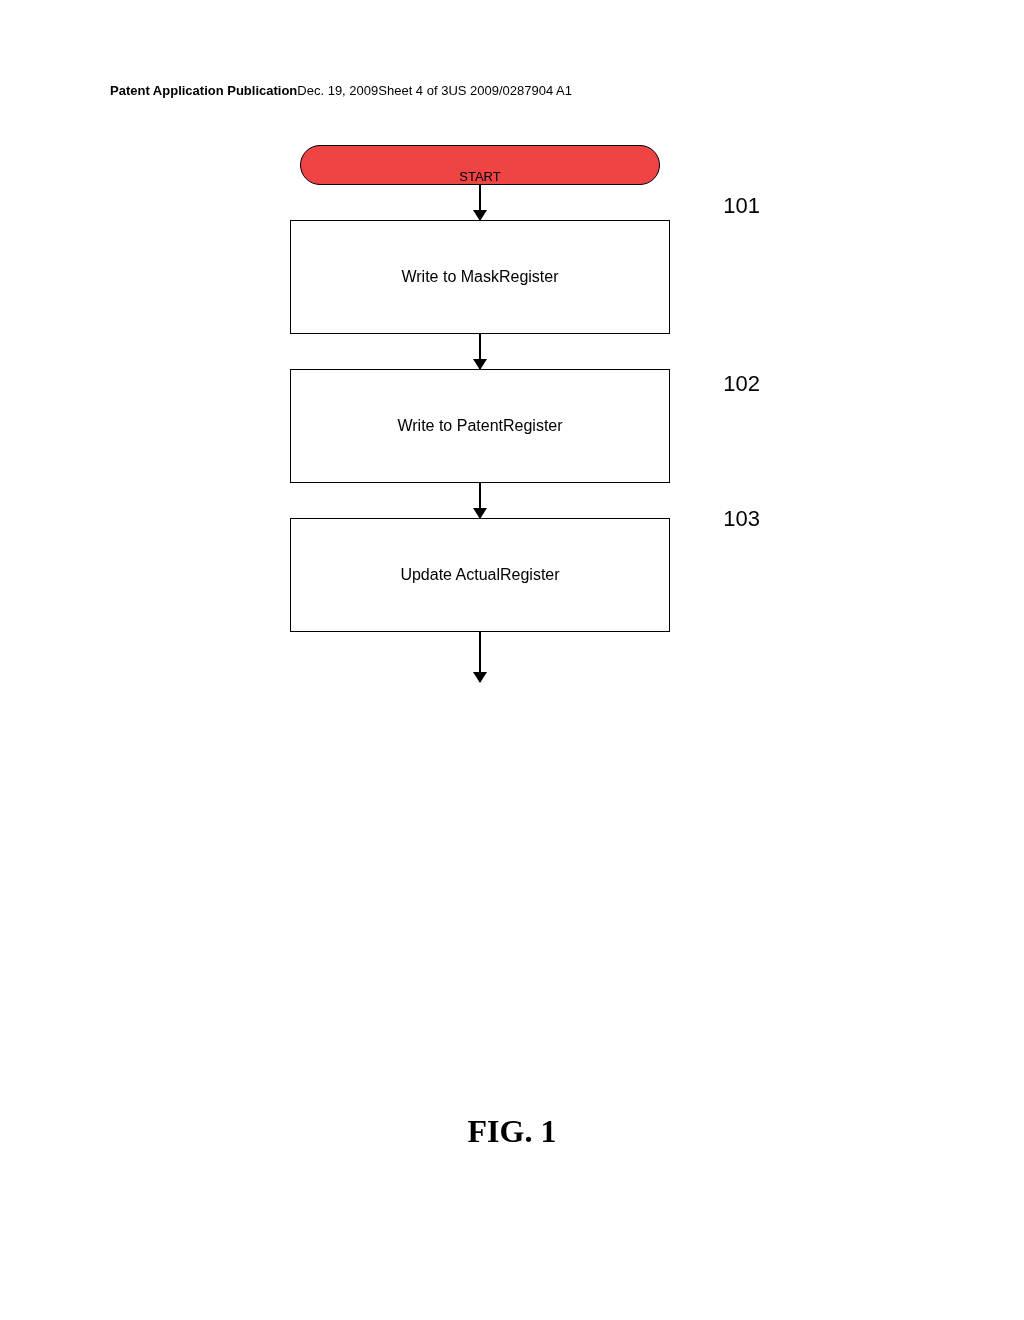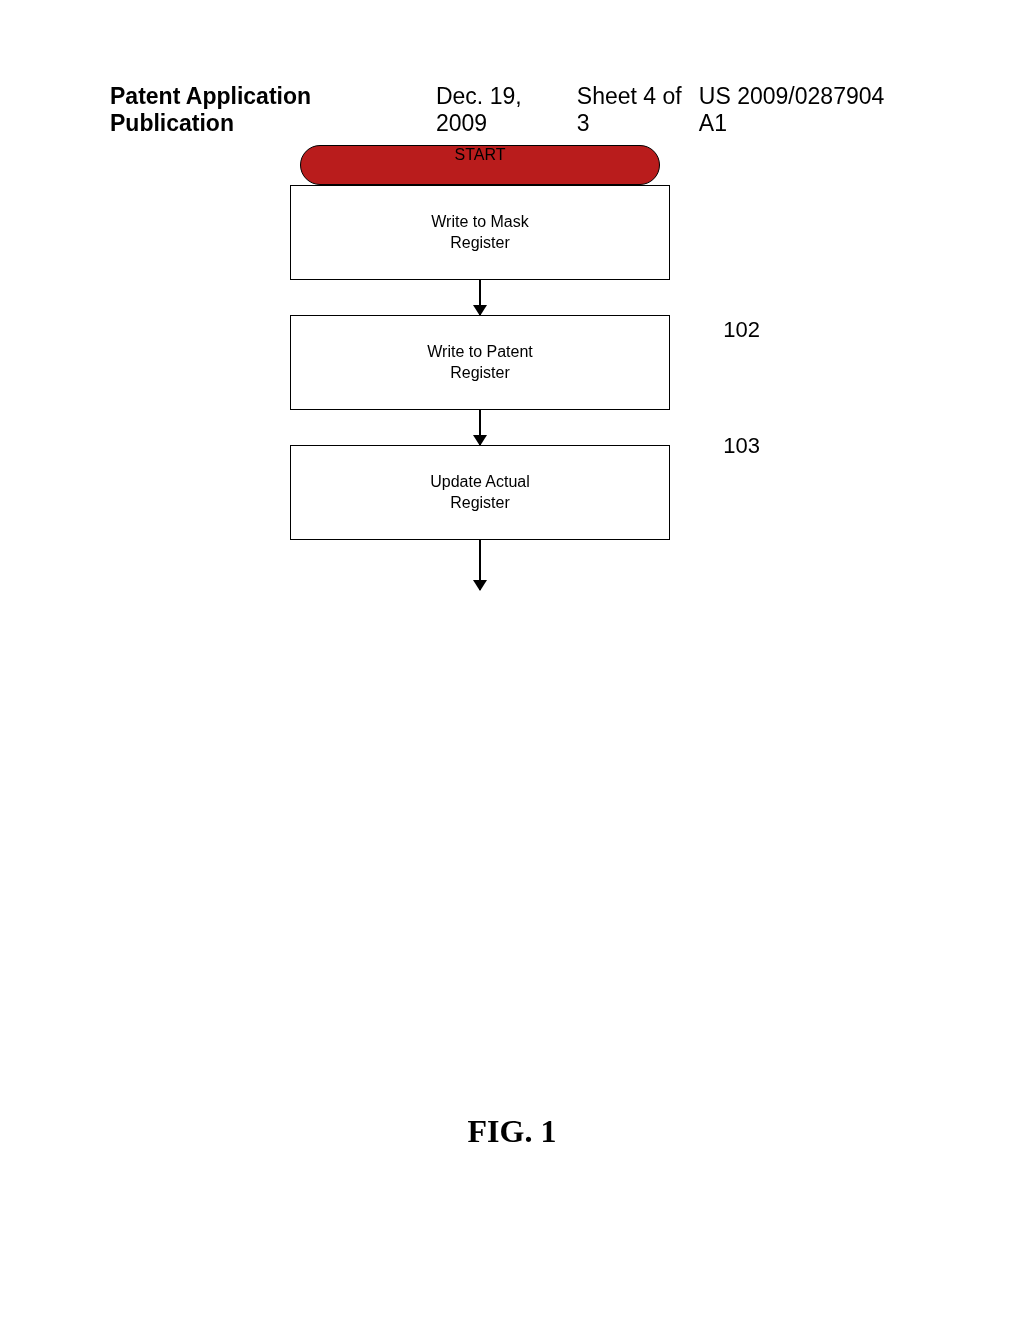--- a/index.html
+++ b/index.html
@@ -13,23 +13,22 @@
       background: white;
       font-family: Arial, sans-serif;
       position: relative;
     }
     .header {
       position: absolute;
       top: 83px;
       left: 0;
       width: 100%;
       display: flex;
-      justify-content: space-between;
       padding: 0 110px 0 110px;
-      font-size: 23px;
+      font-size: 13px;
     }
     .header .pub-text {
       font-weight: bold;
     }
     .header .date {
     }
     .header .sheet {
     }
     .header .pub-num {
       font-weight: normal;
@@ -39,32 +38,32 @@
       top: 145px;
       left: 290px;
       width: 380px;
     }
     .terminator {
       width: 360px;
       height: 40px;
       border: 1.5px solid black;
       border-radius: 20px;
       display: flex;
-      align-items: flex-start;
+      align-items: flex-end;
       justify-content: center;
-      font-size: 16px;
+      font-size: 13px;
       margin: 0 auto;
-      background: #b91c1c;
+      background: #ef4444;
     }
     .process {
       width: 380px;
-      height: 95px;
+      height: 114px;
       border: 1.5px solid black;
       display: flex;
-      flex-direction: column;
+      flex-direction: row;
       align-items: center;
       justify-content: center;
       font-size: 16px;
       line-height: 1.3;
       background: white;
       text-align: right;
     }
     .arrow-line {
       width: 1.5px;
       height: 35px;
@@ -110,20 +109,26 @@
   <span class="sheet">Sheet 4 of 3</span>
   <span class="pub-num">US 2009/0287904 A1</span>
 </div>
 
 <div class="flowchart">
 
   <div class="terminator">
     <span>START</span>
   </div>
 
+  <div class="step-wrapper">
+    <div class="arrow-line">
+        <div class="arrow-head"></div>
+      </div>
+    <span class="step-label" style="top:8px;">101</span>
+  </div>
 
   <div class="process">
     <span>Write to Mask</span>
     <span>Register</span>
   </div>
 
   <div class="step-wrapper">
     <div class="arrow-line">
         <div class="arrow-head"></div>
       </div>

